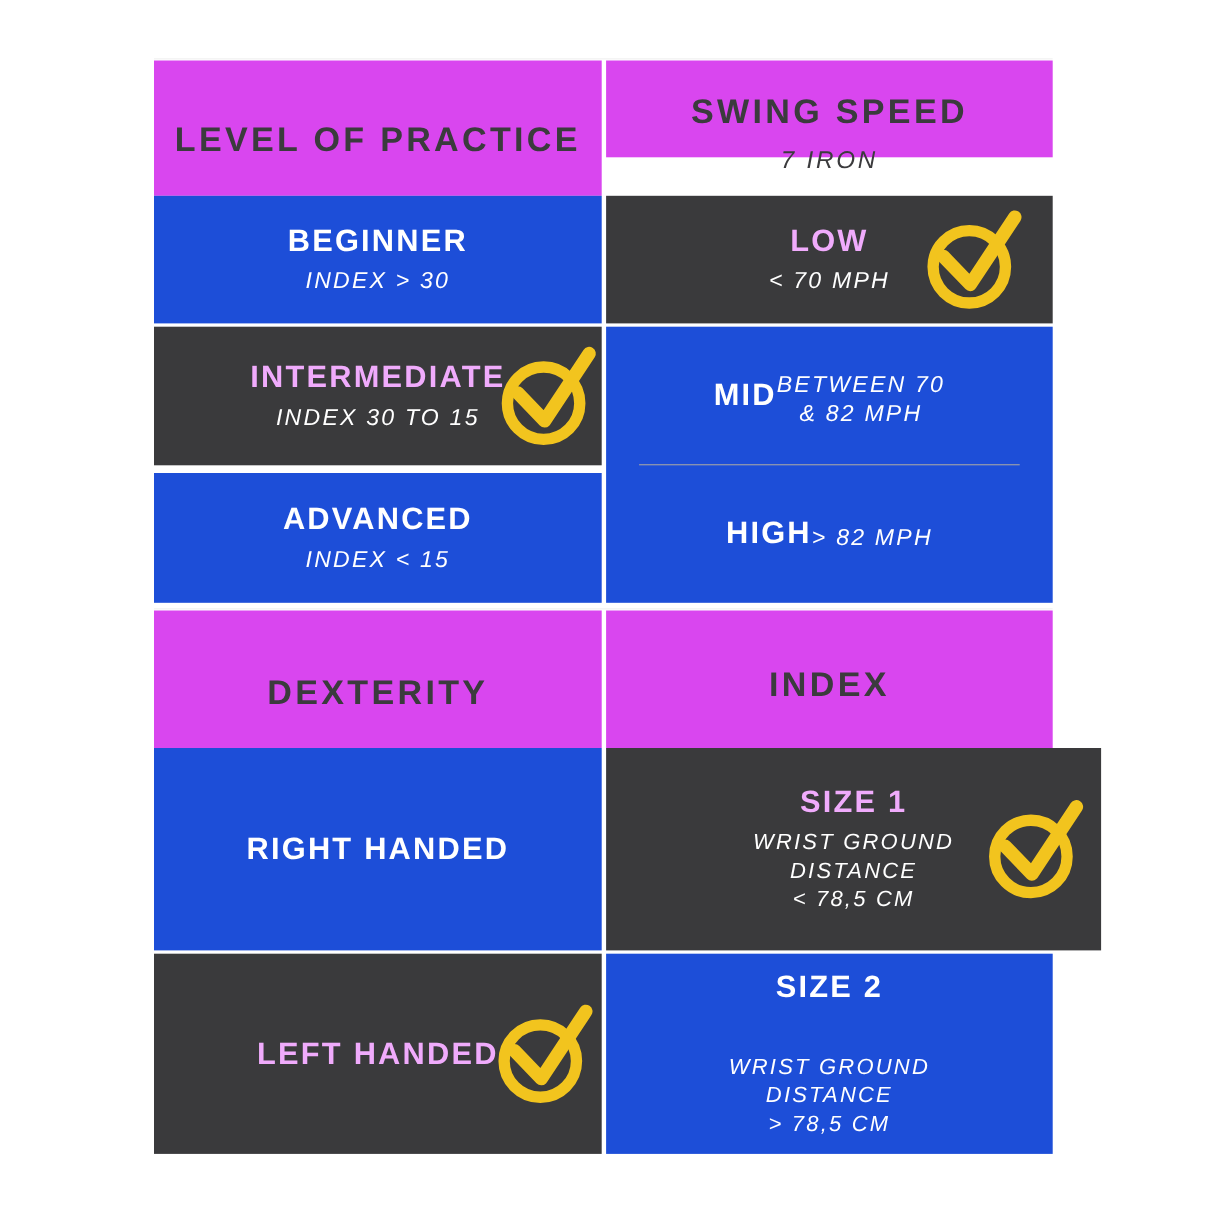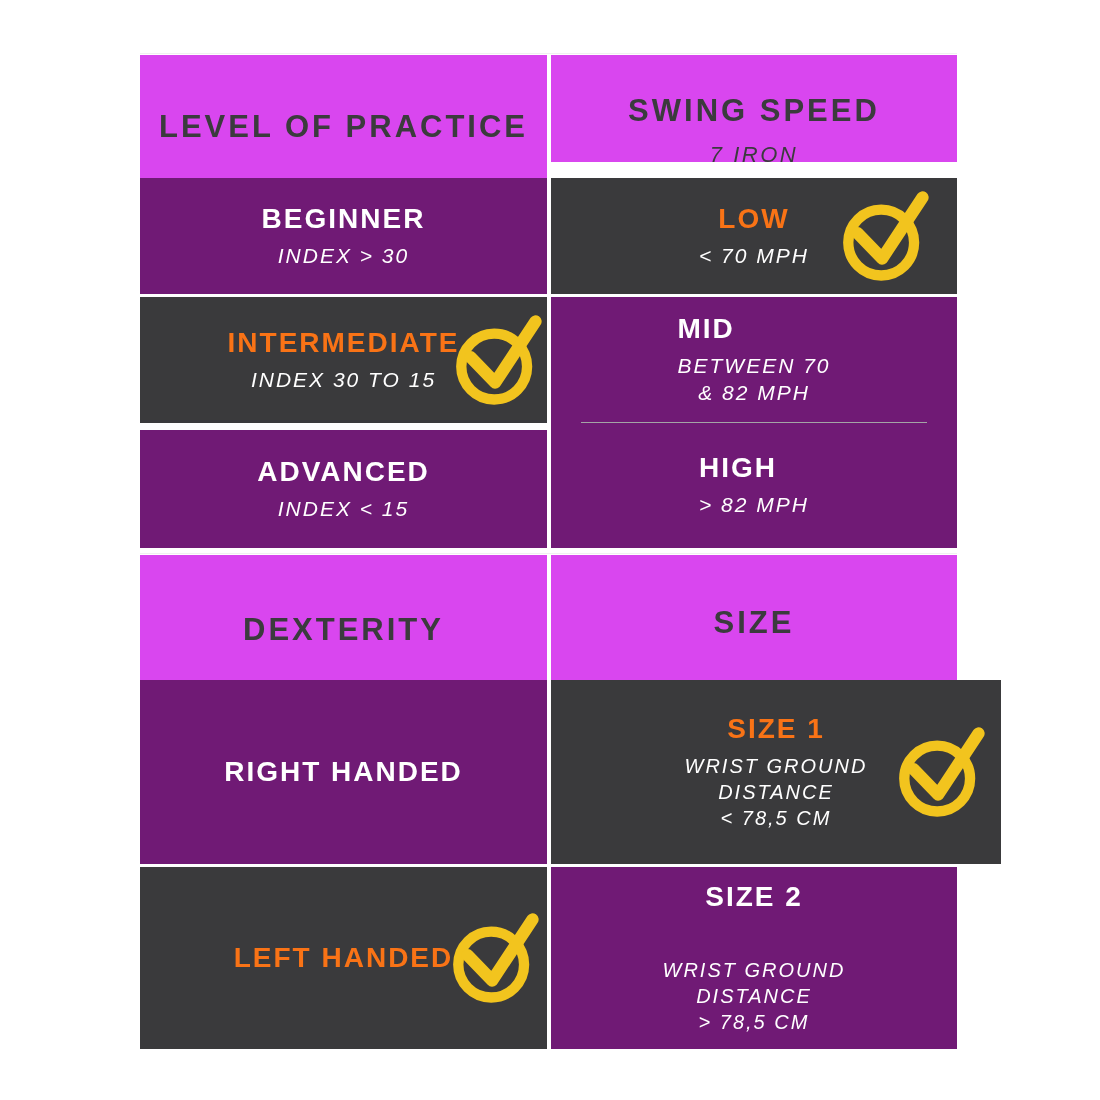--- a/index.html
+++ b/index.html
@@ -26,64 +26,64 @@
     letter-spacing:3px; color:#3B3B3D;
     white-space:nowrap;
   }
   .section-subtitle {
     font-size:22px; font-style:italic;
     letter-spacing:2.5px; color:#3B3B3D;
     margin-top:13px; white-space:nowrap;
   }
 
   
-  .gray { background:#701a75; }
+  .gray { background:#1d4ed8; }
   .dark { background:#3A3A3C; }
 
   .opt-label {
     font-size:28px; font-weight:700;
     letter-spacing:2px; color:#ffffff;
     white-space:nowrap; line-height:1.15;
   }
-  .opt-label.sel { color:#f97316; }
+  .opt-label.sel { color:#f0abfc; }
   .opt-sub {
     font-size:21px; font-style:italic;
     letter-spacing:2px; color:#ffffff;
     margin-top:7px; line-height:1.3;
   }
   .opt-sub.lines span { display:block; }
   .opt-sub.small { font-size:20px; }
 
   
   .check {
     position:absolute;
     width:94px; height:94px;
     top:50%; transform:translateY(-50%);
     pointer-events:none;
   }
   .check svg { width:100%; height:100%; display:block; }
 
   
   #tr-midhigh { padding:0; justify-content:stretch; }
   #tr-midhigh .half {
-    flex:1; display:flex; flex-direction:column;
-    align-items:flex-start; justify-content:center;
+    flex:1; display:flex; flex-direction:row;
+    align-items:center; justify-content:center;
   }
   #tr-midhigh .divider {
     height:1px; align-self:stretch;
     margin:0 30px; background:#A4A4A6;
   }
 
   
   #tl-header       { left:140px; top:55px;  width:407px; height:123px; padding-top:20px; }
   #tl-beginner     { left:140px; top:178px; width:407px; height:116px; }
   #tl-intermediate { left:140px; top:297px; width:407px; height:126px; }
   #tl-advanced     { left:140px; top:430px; width:407px; height:118px;text-align:center; }
 
-  #tr-header       { left:551px; top:55px;  width:406px; height:107px; padding-top:44px; }
+  #tr-header       { left:551px; top:55px;  width:406px; height:88px; padding-top:44px; }
   #tr-low          { left:551px; top:178px; width:406px; height:116px; }
   #tr-midhigh      { left:551px; top:297px; width:406px; height:251px; }
 
   #bl-header       { left:140px; top:555px; width:407px; height:125px; padding-top:24px; }
   #bl-right-handed { left:140px; top:680px; width:407px; height:184px; }
   #bl-left-handed  { left:140px; top:867px; width:407px; height:182px; }
 
   #br-header       { left:551px; top:555px; width:406px; height:125px; padding-top:10px; }
   #br-size1        { left:551px; top:680px; width:450px; height:184px; }
   #br-size2        { left:551px; top:867px; width:406px; height:182px;gap:36px; }
@@ -178,21 +178,21 @@
     <div class="opt-label sel">LEFT HANDED</div>
     <span class="check">
       <svg viewBox="0 0 100 100">
         <circle cx="47" cy="57" r="35" fill="none" stroke="#F2C41E" stroke-width="11"></circle>
         <path d="M22 47 L48 74 L91 9" fill="none" stroke="#F2C41E" stroke-width="13" stroke-linecap="round" stroke-linejoin="round"></path>
       </svg>
     </span>
   </div>
 
   <div class="cell header-cell" id="br-header">
-    <div class="section-title">SIZE</div>
+    <div class="section-title">INDEX</div>
   </div>
 
   <div class="cell dark" id="br-size1">
     <div class="opt-label sel">SIZE 1</div>
     <div class="opt-sub lines small">
       <span>WRIST GROUND</span>
       <span>DISTANCE</span>
       <span>&lt; 78,5 CM</span>
     </div>
     <span class="check">

